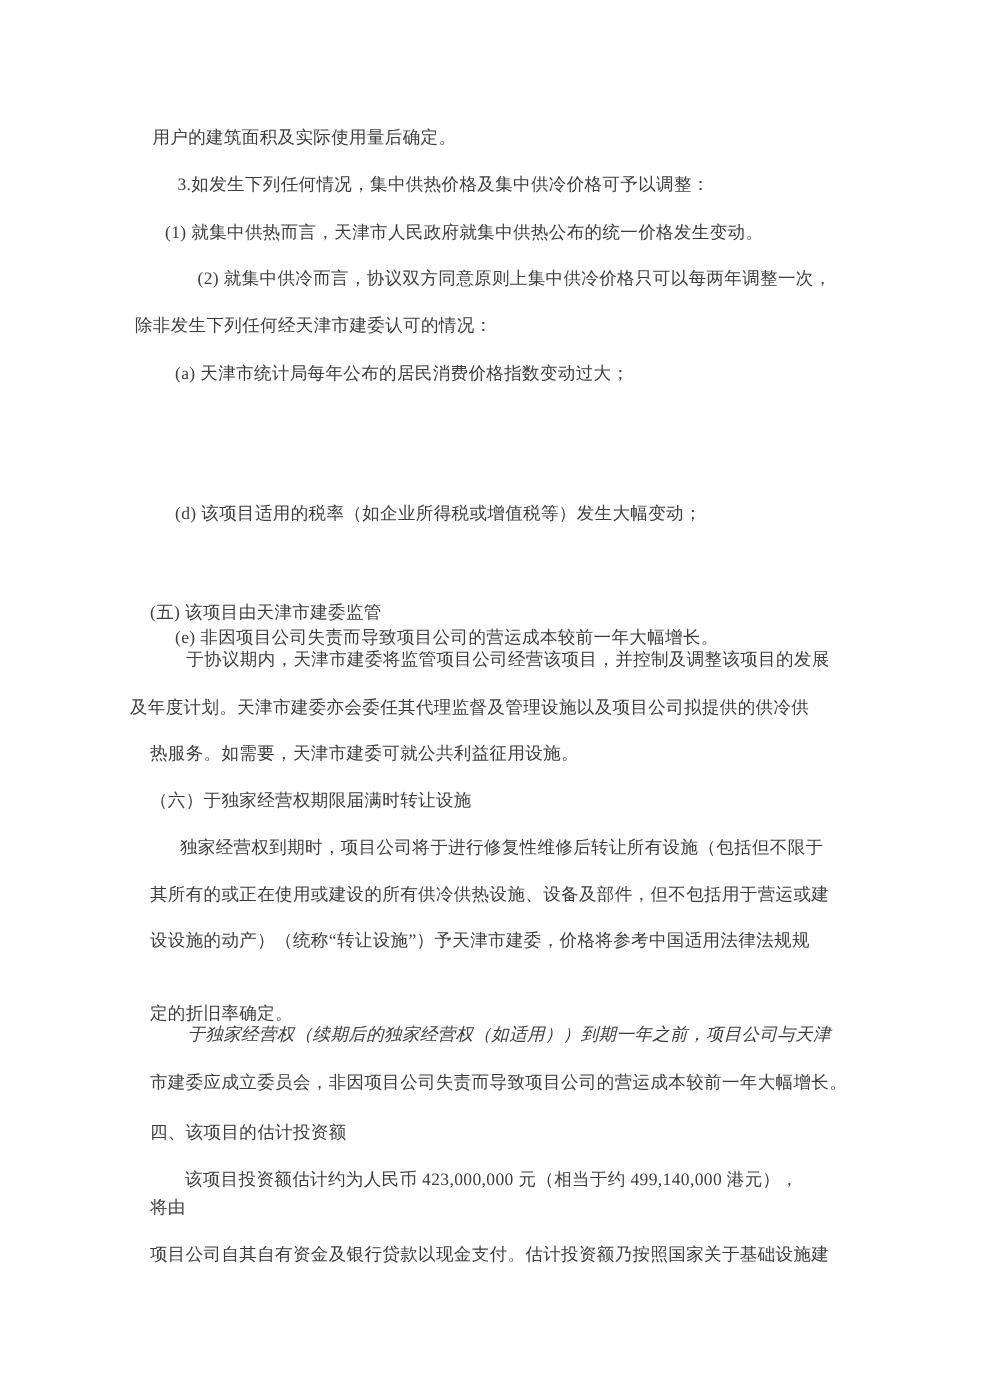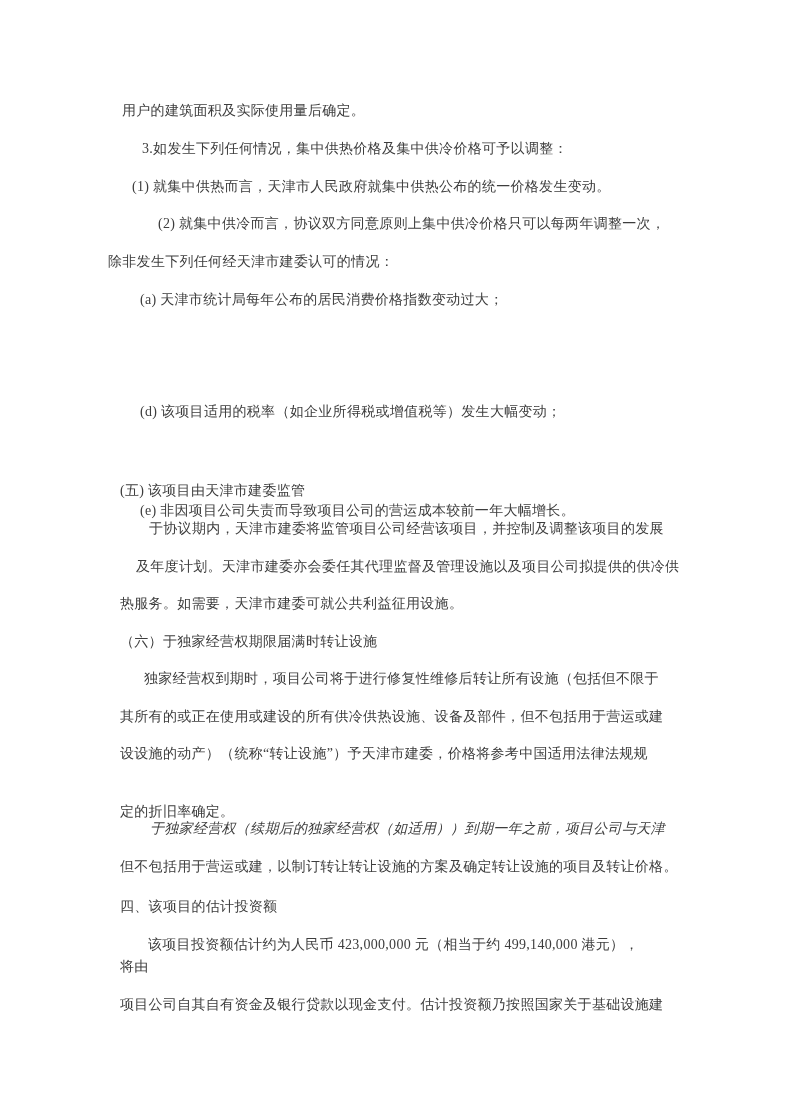--- a/index.html
+++ b/index.html
@@ -31,26 +31,26 @@
   <div class="line" style="top:101px; left:122px;">用户的建筑面积及实际使用量后确定。</div>
   <div class="line" style="top:139px; left:142px;">3.如发生下列任何情况，集中供热价格及集中供冷价格可予以调整：</div>
   <div class="line" style="top:177px; left:132px;">(1) 就集中供热而言，天津市人民政府就集中供热公布的统一价格发生变动。</div>
   <div class="line" style="top:214px; left:132px;margin-left:26px;">(2) 就集中供冷而言，协议双方同意原则上集中供冷价格只可以每两年调整一次，</div>
   <div class="line" style="top:252px; left:108px;">除非发生下列任何经天津市建委认可的情况：</div>
   <div class="line" style="top:290px; left:140px;">(a) 天津市统计局每年公布的居民消费价格指数变动过大；</div>
   <div class="line" style="top:402px; left:140px;">(d) 该项目适用的税率（如企业所得税或增值税等）发生大幅变动；</div>
   <div class="line" style="top:465px; left:140px;margin-top:36px;">(e) 非因项目公司失责而导致项目公司的营运成本较前一年大幅增长。</div>
   <div class="line" style="top:481px; left:120px;">(五) 该项目由天津市建委监管</div>
   <div class="line" style="top:519px; left:149px;">于协议期内，天津市建委将监管项目公司经营该项目，并控制及调整该项目的发展</div>
-  <div class="line" style="top:557px; left:136px;">及年度计划。天津市建委亦会委任其代理监督及管理设施以及项目公司拟提供的供冷供</div>
+  <div class="line" style="top:557px; left:104px;">及年度计划。天津市建委亦会委任其代理监督及管理设施以及项目公司拟提供的供冷供</div>
   <div class="line" style="top:594px; left:120px;">热服务。如需要，天津市建委可就公共利益征用设施。</div>
   <div class="line" style="top:632px; left:120px;">（六）于独家经营权期限届满时转让设施</div>
   <div class="line" style="top:669px; left:144px;">独家经营权到期时，项目公司将于进行修复性维修后转让所有设施（包括但不限于</div>
   <div class="line" style="top:707px; left:120px;">其所有的或正在使用或建设的所有供冷供热设施、设备及部件，但不包括用于营运或建</div>
   <div class="line" style="top:744px; left:120px;">设设施的动产）（统称“转让设施”）予天津市建委，价格将参考中国适用法律法规规</div>
   <div class="line" style="top:802px; left:120px;">定的折旧率确定。</div>
   <div class="line" style="top:819px; left:150px;font-style:italic;">于独家经营权（续期后的独家经营权（如适用））到期一年之前，项目公司与天津</div>
-  <div class="line" style="top:857px; left:120px;">但不包括用于营运或建，以制订转让转让设施的方案及确定转让设施的项目及转让价格。</div>
+  <div class="line" style="top:857px; left:120px;">市建委应成立委员会，非因项目公司失责而导致项目公司的营运成本较前一年大幅增长。</div>
   <div class="line" style="top:897px; left:120px;">四、该项目的估计投资额</div>
   <div class="line" style="top:935px; left:148px;">该项目投资额估计约为人民币 423,000,000 元（相当于约 499,140,000 港元），</div>
   <div class="line" style="top:957px; left:120px;">将由</div>
   <div class="line" style="top:995px; left:120px;">项目公司自其自有资金及银行贷款以现金支付。估计投资额乃按照国家关于基础设施建</div>
 </div>
 
 </body></html>

